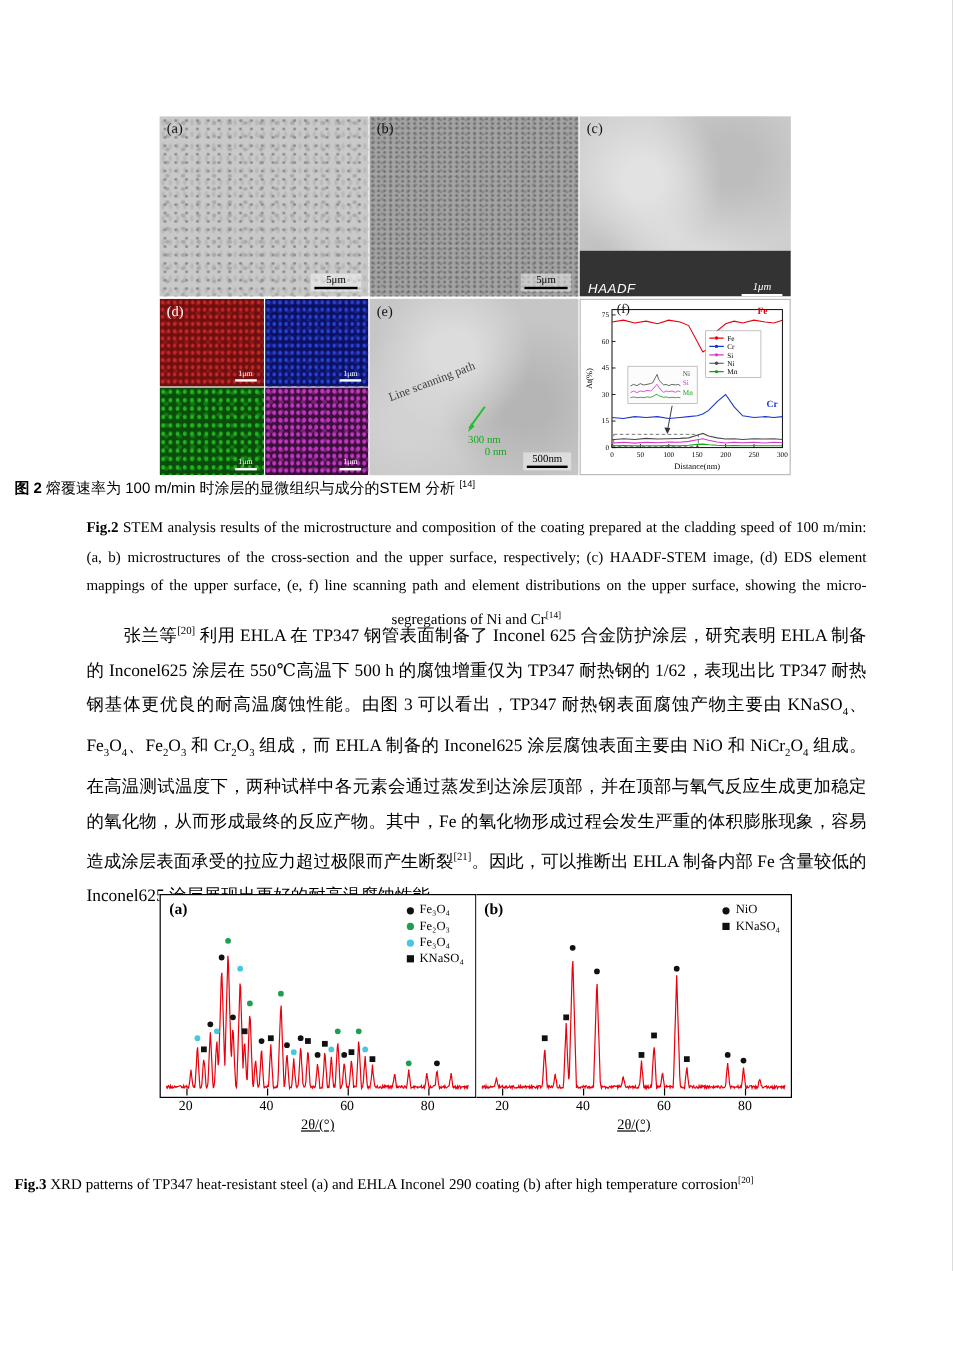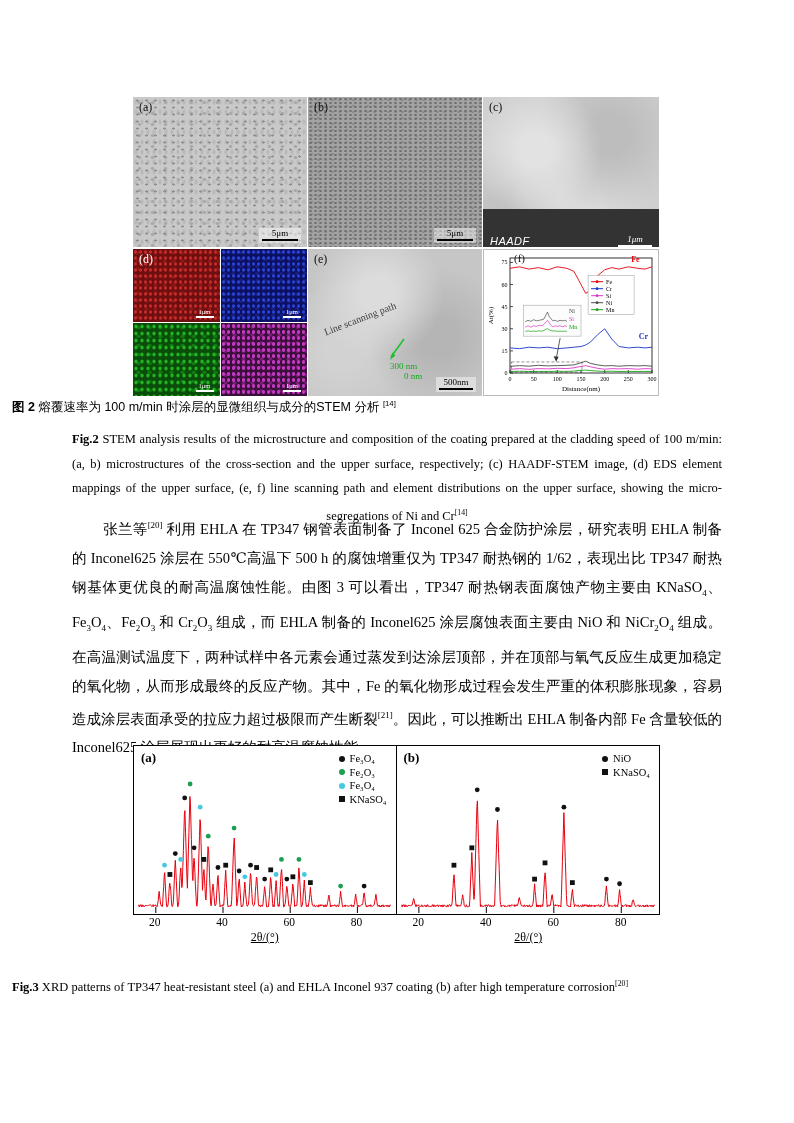--- a/index.html
+++ b/index.html
@@ -350,15 +350,15 @@
       <div class="xrd-ticks">
           <span style="left: 21.8667px;">20</span>
           <span style="left: 89.3333px;">40</span>
           <span style="left: 156.8px;">60</span>
           <span style="left: 224.267px;">80</span>
         </div>
       <div class="xrd-xlabel">2θ/(°)</div>
     </div>
   </div>
 
-  <div class="cap fig3-cap-en"><b>Fig.3</b><span> XRD patterns of TP347 heat-resistant steel (a) and EHLA Inconel 937 coating (b) after high temperature corrosion</span><sup>[20]</sup></div>
+  <div class="cap fig3-cap-en"><b>Fig.3</b><span> XRD patterns of TP347 heat-resistant steel (a) and EHLA Inconel 290 coating (b) after high temperature corrosion</span><sup>[20]</sup></div>
 
 </div>
 
 </body></html>

